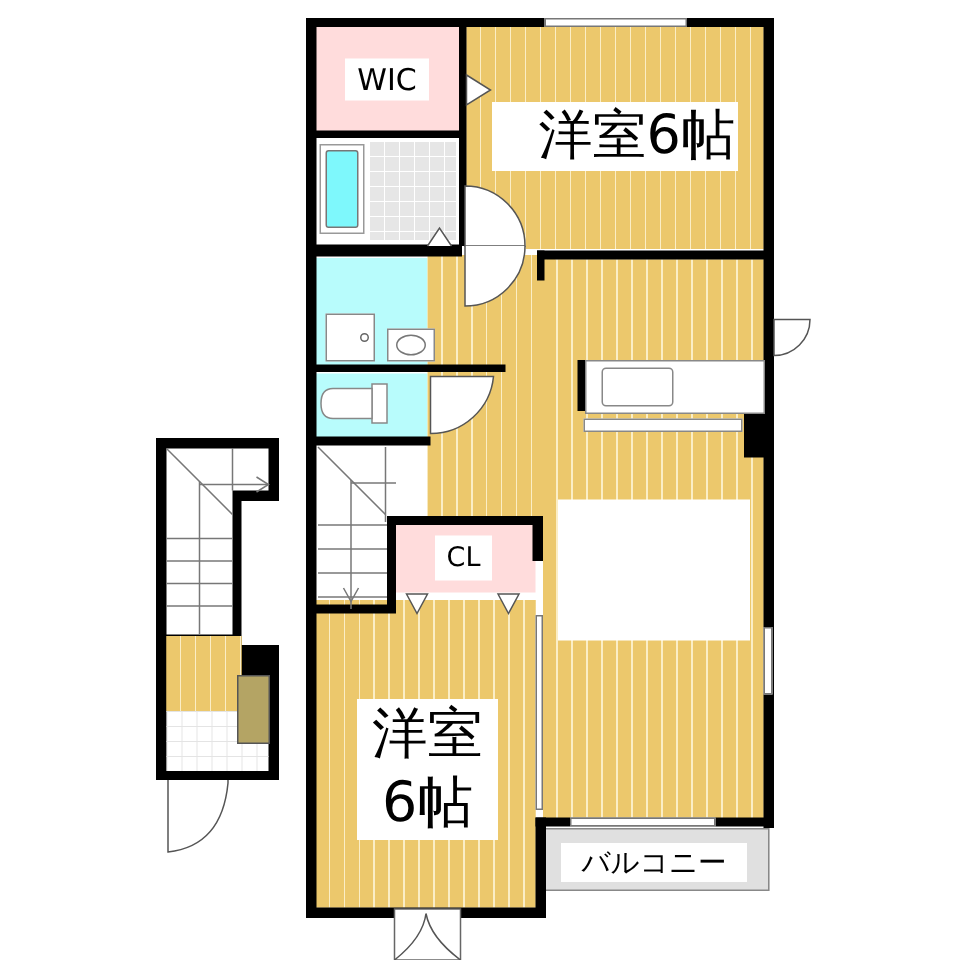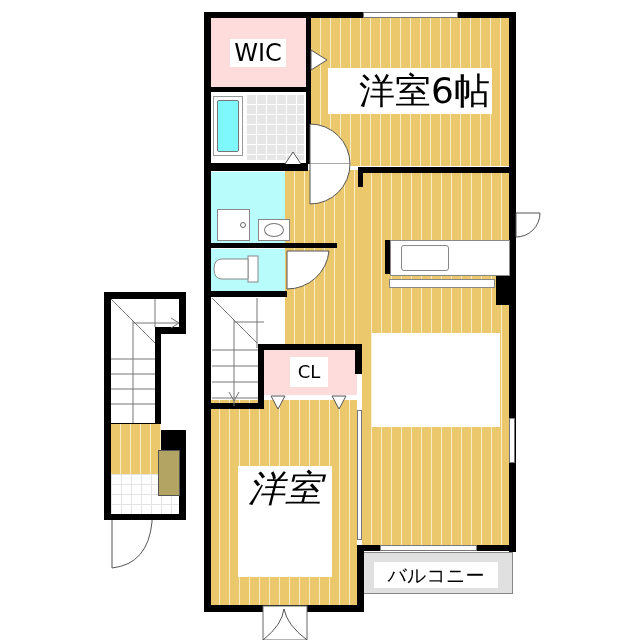--- a/index.html
+++ b/index.html
@@ -110,27 +110,28 @@
       <line x1="22" y1="22" x2="22" y2="108"></line>
       <line x1="22" y1="24" x2="52" y2="24"></line>
       <line x1="0" y1="52" x2="46" y2="52"></line>
       <line x1="0" y1="68" x2="46" y2="68"></line>
       <line x1="0" y1="84" x2="46" y2="84"></line>
       <line x1="0" y1="100" x2="46" y2="100"></line>
       <path d="M17,94 L22,103 L27,94"></path>
     </g>
   </svg>
 
-  <div class="abs label" style="left:230px;top:39px;width:56px;height:28px;font-size:24px;line-height:28px;">WIC</div>
+  <div class="abs label" style="left:230px;top:39px;width:56px;height:28px;font-size:20px;line-height:28px;">WIC</div>
   <div class="abs label" style="left:328px;top:68px;width:164px;height:46px;font-size:36px;line-height:46px;padding-left:29px;">洋室6帖</div>
   <div class="abs label" style="left:290px;top:357px;width:38px;height:30px;font-size:18px;line-height:30px;">CL</div>
   <div class="abs label" style="left:372px;top:333px;width:128px;height:94px;font-size:37px;">
   </div>
-  <div class="abs label" style="left:238px;top:466px;width:94px;height:111px;font-size:37px;font-style:italic;">
+  <div class="abs label" style="left:238px;top:466px;width:94px;height:94px;font-size:37px;">
     <div style="line-height:46px;">洋室</div>
+    <div style="line-height:46px;">6帖</div>
   </div>
   <div class="abs label" style="left:374px;top:562px;width:124px;height:26px;font-size:19px;line-height:26px;">バルコニー</div>
 </div>
 
 <div>
   <div class="abs wall" style="left:104px;top:292px;width:82px;height:228px;"></div>
   <div class="abs" style="left:111px;top:299px;width:44px;height:124px;background:#fff;"></div>
   <div class="abs" style="left:155px;top:299px;width:24px;height:28px;background:#fff;"></div>
   <div class="abs" style="left:161px;top:334px;width:26px;height:96px;background:#fff;"></div>
   <svg style="left:111px;top:299px;" width="70" height="125">

